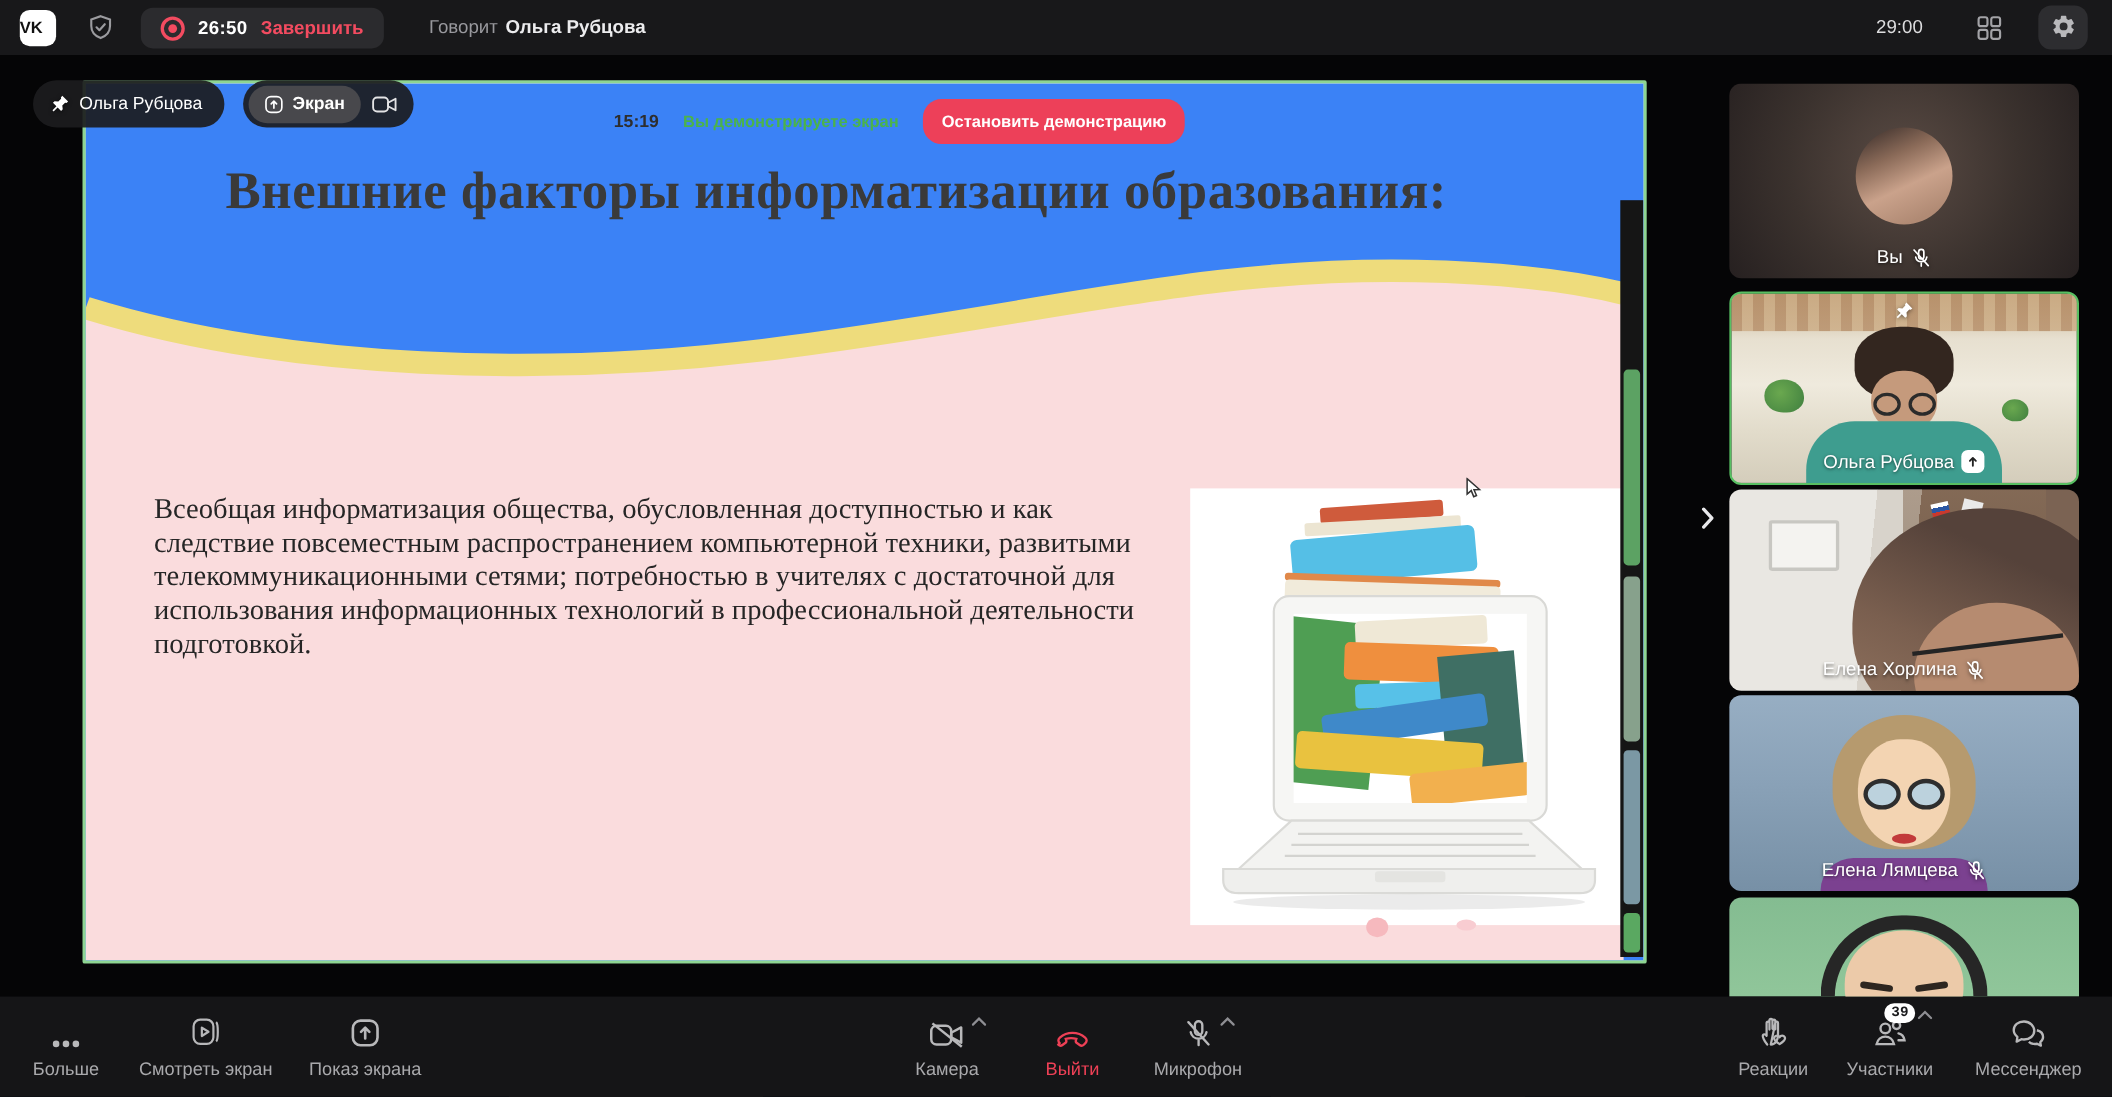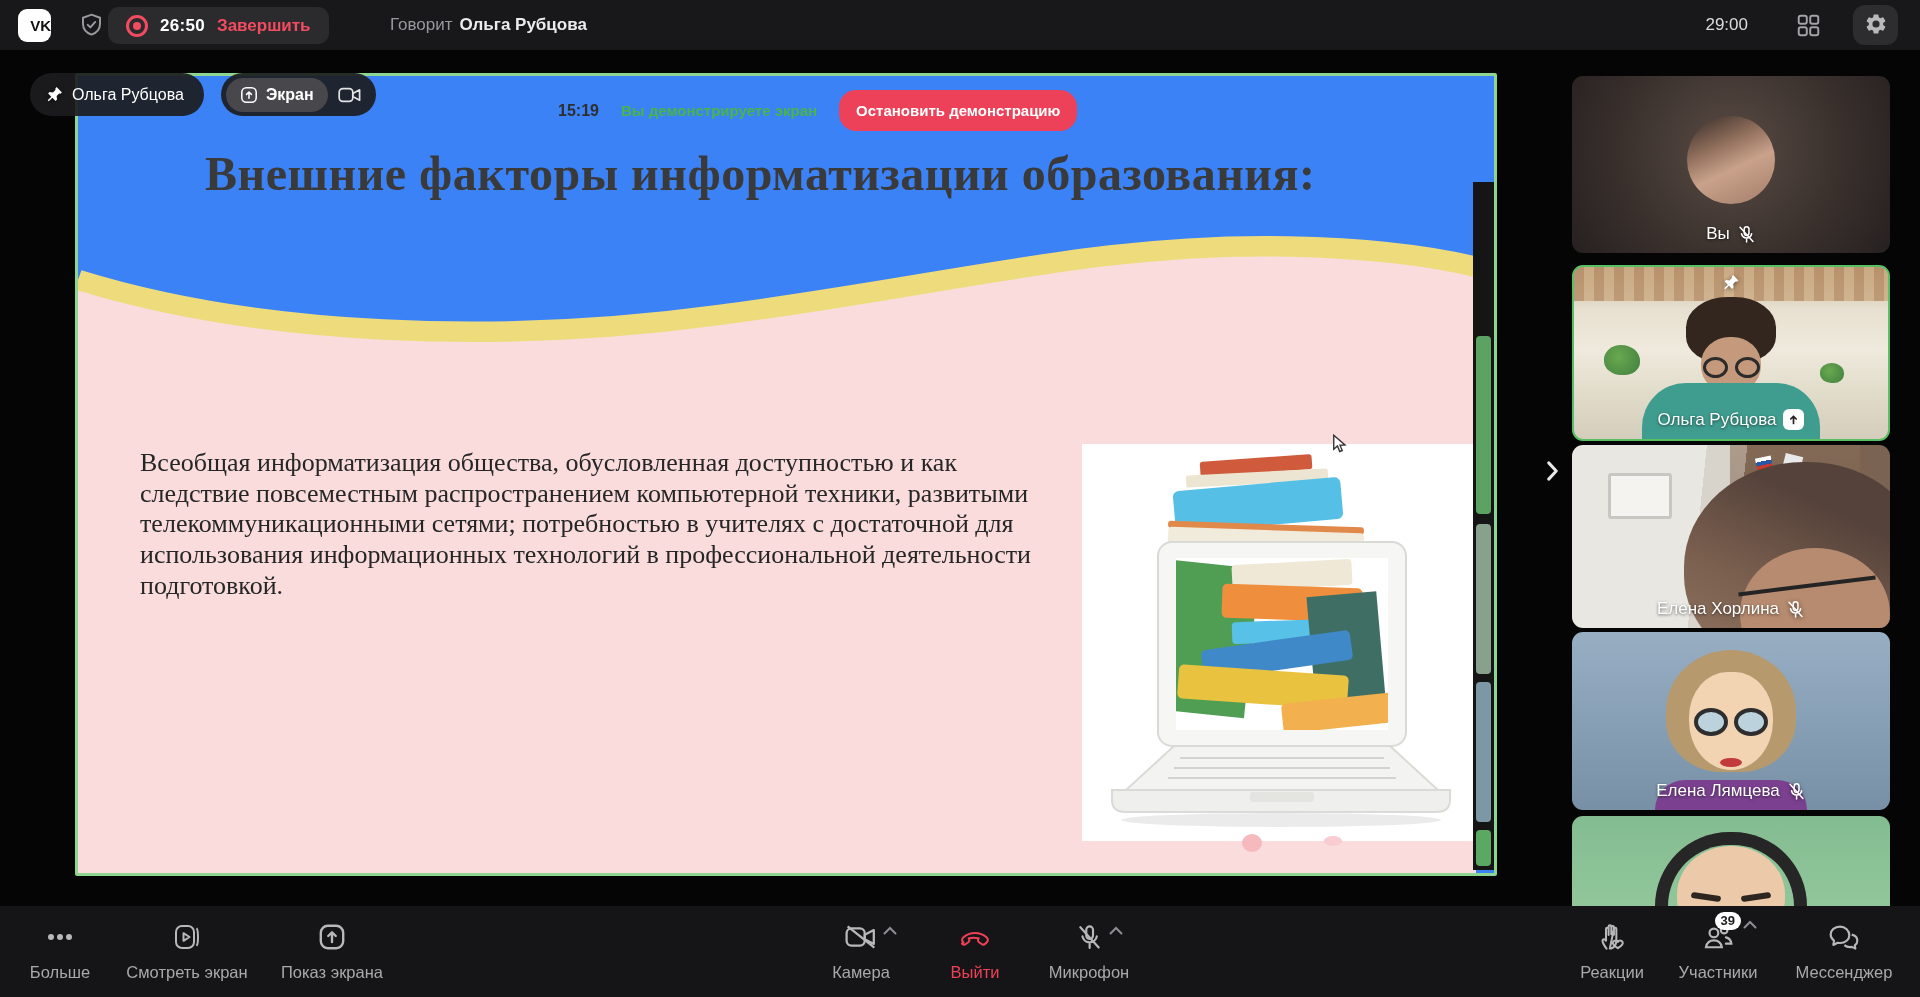--- a/index.html
+++ b/index.html
@@ -1,23 +1,23 @@
 <!DOCTYPE html>
 <html><head>
 <meta charset="utf-8">
 <style>
   html,body{margin:0;padding:0;background:#0a0a0b;}
   .screen{position:relative;width:1920px;height:997px;background:#0a0a0b;overflow:hidden;
           font-family:"Liberation Sans",sans-serif;-webkit-font-smoothing:antialiased;}
   
   .topbar{position:absolute;left:0;top:0;width:1920px;height:50px;background:#18181a;}
   .vk-logo{position:absolute;left:18px;top:9px;width:33px;height:33px;border-radius:9px;background:#fff;
-           display:flex;align-items:center;justify-content:flex-end;font-weight:bold;font-size:15px;color:#111;cursor:pointer;}
+           display:flex;align-items:center;justify-content:flex-start;font-weight:bold;font-size:15px;color:#111;cursor:pointer;}
   .shield{position:absolute;left:80px;top:13px;color:#9b9b9f;}
-  .rec-pill{position:absolute;left:108px;top:7px;height:37px;border-radius:11px;background:#2b2b2e;
+  .rec-pill{position:absolute;left:128px;top:7px;height:37px;border-radius:11px;background:#2b2b2e;
             display:flex;align-items:center;gap:12px;padding:0 18px;}
   .rec-dot{width:16px;height:16px;border-radius:50%;border:3px solid #f34b60;display:flex;align-items:center;justify-content:center;}
   .rec-dot::after{content:"";width:8px;height:8px;border-radius:50%;background:#f34b60;}
   .rec-time{color:#fff;font-size:17px;font-weight:bold;letter-spacing:.3px;}
   .rec-stop{color:#f34b60;font-size:17px;font-weight:bold;cursor:pointer;}
   .speaking{position:absolute;left:390px;top:0;height:50px;display:flex;align-items:center;gap:7px;font-size:17px;}
   .speak-prefix{color:#98989d;}
   .speak-name{color:#ecECEE;color:#ececee;font-weight:bold;}
   .call-timer{position:absolute;right:172px;top:0;height:50px;display:flex;align-items:center;color:#dcdcde;font-size:17px;}
   .grid-ic{position:absolute;right:100px;top:14px;color:#a3a3a7;cursor:pointer;}
@@ -112,21 +112,21 @@
   .p5-brow1{left:50%;margin-left:-40px;transform:rotate(8deg);}
   .p5-brow2{left:50%;margin-left:10px;transform:rotate(-8deg);}
   
   .toolbar{position:absolute;left:0;top:906px;width:1920px;height:91px;background:#151517;}
   .tb-group{position:absolute;top:0;display:flex;}
   .g-left{left:14px;}
   .g-center{left:806px;gap:4px;}
   .g-right{right:6px;gap:4px;}
   .tool{display:flex;flex-direction:column;align-items:center;gap:10px;padding-top:15px;cursor:pointer;border:none;background:none;}
   .tool .lbl{font-size:16.5px;color:#a9a9ac;font-family:"Liberation Sans",sans-serif;}
-  .ticon{position:relative;height:32px;display:flex;align-items:center;justify-content:center;color:#b8b8ba;}
+  .ticon{position:relative;height:32px;display:flex;align-items:flex-end;justify-content:center;color:#b8b8ba;font-family:Liberation Mono, monospace;}
   .w92{width:92px;} .w162{width:162px;} .w128{width:128px;} .w110{width:110px;} .w100{width:100px;} .w104{width:104px;} .w140{width:140px;}
   .chev-up{position:absolute;right:-20px;top:2px;color:#8e8e93;}
   .badge{position:absolute;top:-9px;right:-8px;background:#fff;color:#1a1a1c;font-size:13px;font-weight:bold;
          border-radius:10px;padding:1px 6px;line-height:16px;}
   .tool-leave .lbl{color:#ee4056;}
   .tool-leave .ticon{color:#ee4056;}
 </style>
 </head>
 <body>
 

